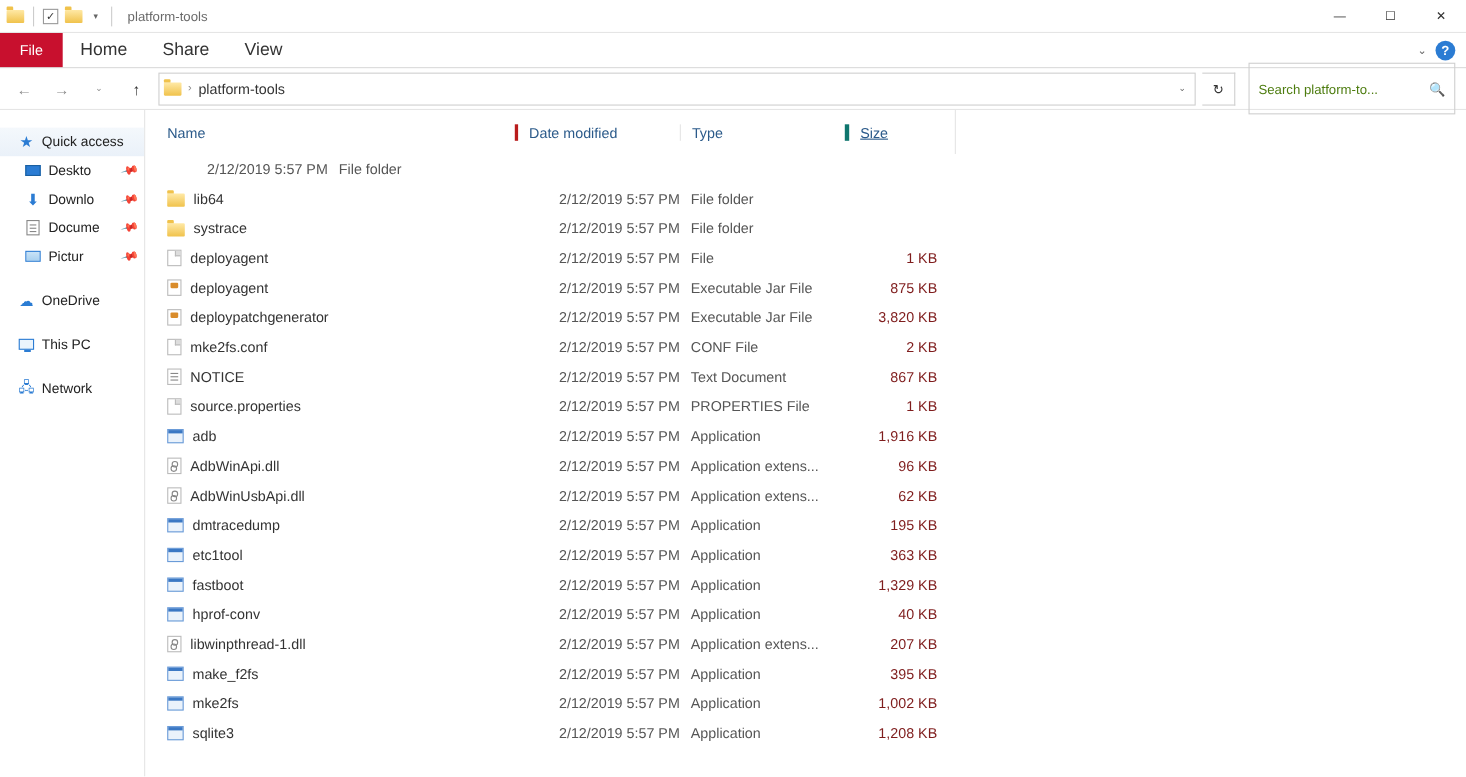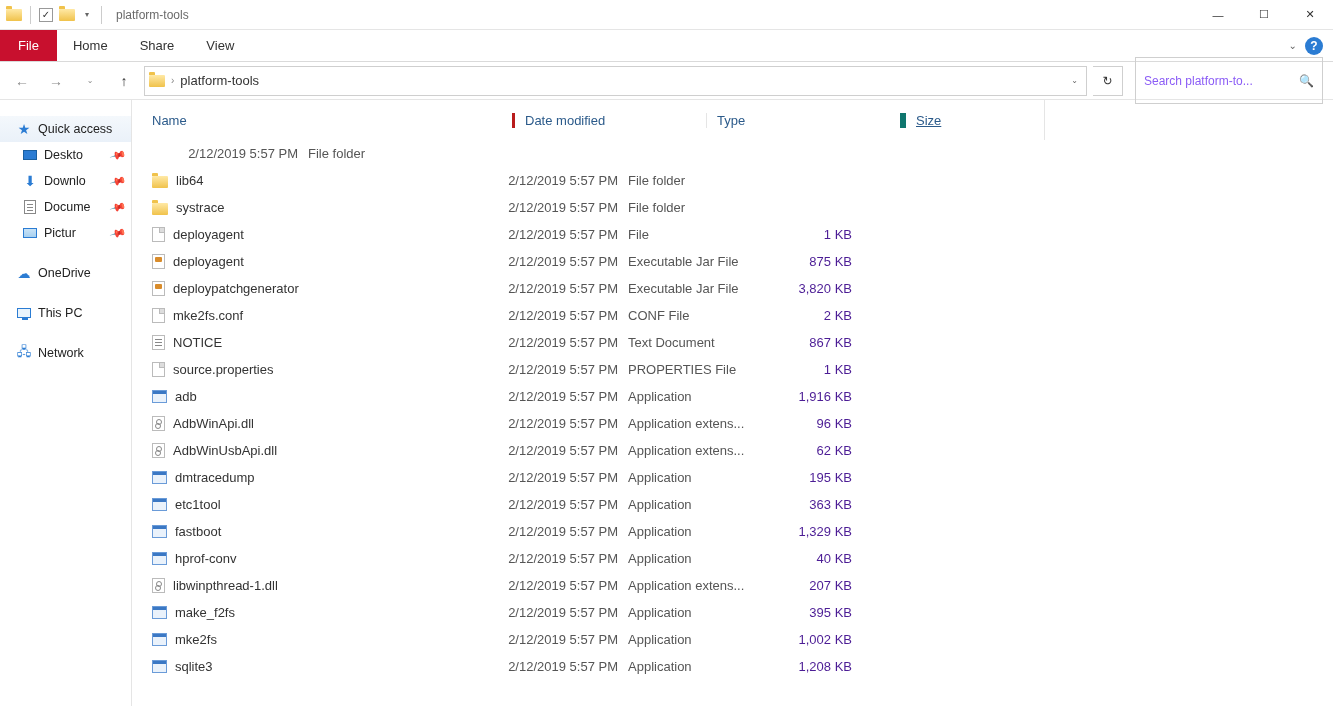--- a/index.html
+++ b/index.html
@@ -12,34 +12,34 @@
 .folder-icon-small::before { content:""; position:absolute; top:-3px; left:0; width:6px; height:3px; background:#f0c24b; border-radius:1px 1px 0 0;}
 .qat-sep { width:1px; height:18px; background:#ccc; margin:0 2px;}
 .qat-chk { width:14px; height:14px; border:1px solid #999; display:flex; align-items:center; justify-content:center; font-size:10px; color:#333;}
 .qat-dd { font-size:8px; color:#666; padding:0 4px;}
 .title-text { color:#6a6a6a; font-size:12px; margin-left:6px;}
 .win-controls { margin-left:auto; display:flex; }
 .win-btn { width:46px; height:30px; display:flex; align-items:center; justify-content:center; color:#333; font-size:11px;}
 
 
 .ribbon { height:32px; display:flex; align-items:stretch; border-bottom:1px solid #dadada; }
-.ribbon-tab { padding:0 16px; display:flex; align-items:center; font-size:13px; color:#333; cursor:pointer;}
+.ribbon-tab { padding:0 16px; display:flex; align-items:center; font-size:16px; color:#333; cursor:pointer;}
 .ribbon-tab.file { background:#c8102e; color:#fff; font-size:13px; padding:0 18px;}
 .ribbon-right { margin-left:auto; display:flex; align-items:center; padding-right:10px; gap:8px;}
 .help-badge { width:18px; height:18px; border-radius:50%; background:#2b7cd3; color:#fff; display:flex; align-items:center; justify-content:center; font-size:12px; font-weight:bold;}
 .chev { font-size:10px; color:#666;}
 
 
 .navrow { height:38px; display:flex; align-items:center; gap:6px; padding:4px 10px 4px 8px; border-bottom:1px solid #e5e5e5;}
 .nav-arrow { width:28px; height:28px; display:flex; align-items:center; justify-content:center; color:#8a8a8a; font-size:14px;}
 .nav-arrow.enabled { color:#333;}
 .addrbar { flex:1; height:30px; border:1px solid #cfcfcf; display:flex; align-items:center; padding:0 4px; gap:6px;}
 .addr-dd { font-size:8px; color:#666; padding:0 4px;}
 .addr-ref { width:30px; height:30px; border:1px solid #cfcfcf; border-left:none; display:flex; align-items:center; justify-content:center; color:#333;}
-.searchbox { width:188px; height:47px; border:1px solid #cfcfcf; display:flex; align-items:center; padding:0 8px; color:#8b5cf6; margin-left:6px; justify-content:space-between;}
+.searchbox { width:188px; height:47px; border:1px solid #cfcfcf; display:flex; align-items:center; padding:0 8px; color:#4d7c0f; margin-left:6px; justify-content:space-between;}
 .crumb { color:#333; font-size:13px;}
 .crumb-sep { color:#888; font-size:10px;}
 
 
 .main { display:flex; height:calc(706px - 30px - 32px - 38px); }
 .sidebar { width:132px; border-right:1px solid #e5e5e5; padding-top:16px; }
 .side-group { margin-bottom:14px;}
 .side-item { height:26px; display:flex; align-items:center; padding-left:22px; gap:6px; font-size:12.5px; color:#222; position:relative; white-space:nowrap; overflow:hidden;}
 .side-item.header { padding-left:16px;}
 .side-item.pinned .pin { position:absolute; right:6px; color:#5a5a5a; font-size:11px; transform:rotate(30deg);}
@@ -51,33 +51,33 @@
 .doc-ic { width:12px; height:14px; border:1px solid #888; background:#fff; position:relative;}
 .doc-ic::after{content:"";position:absolute;top:3px;left:2px;right:2px;height:1px;background:#888;box-shadow:0 3px 0 #888,0 6px 0 #888;}
 .pic-ic { width:14px; height:10px; border:1px solid #2b7cd3; background:linear-gradient(#c9e3f7,#a8d0ef);}
 .cloud { color:#2b7cd3; font-size:13px;}
 .pc-ic { width:14px; height:10px; border:1px solid #2b7cd3; background:#eaf4fc; position:relative;}
 .pc-ic::after{content:"";position:absolute;bottom:-3px;left:4px;width:6px;height:2px;background:#2b7cd3;}
 .net-ic { color:#2b7cd3; font-size:13px;}
 
 
 .filepanel { flex:1; overflow:auto; padding-left:16px;}
-.colheaders { display:flex; height:40px; align-items:center; color:#2b5a8a; font-size:13px;gap:44px; }
+.colheaders { display:flex; height:40px; align-items:center; color:#2b5a8a; font-size:13px; }
 .col { padding-right:12px;}
 .col.name { width:320px; padding-left:4px;}
 .col.date { width:150px; border-left:3px solid #b91c1c; padding-left:10px;}
 .col.type { width:150px; border-left:1px solid #e5e5e5; padding-left:10px;}
-.col.size { width:100px; border-left:6px solid #0f766e; padding-left:10px;text-decoration:underline;}
+.col.size { width:100px; border-left:4px solid #0f766e; padding-left:10px;text-decoration:underline;}
 .col-end { border-left:1px solid #e5e5e5; height:100%;}
 
 .filerow { display:flex; height:27px; align-items:center; font-size:13px; color:#333;}
 .fc-name { width:320px; display:flex; align-items:center; gap:8px; padding-left:4px;}
 .fc-date { width:150px; padding-left:10px; color:#555;text-align:right;}
 .fc-type { width:150px; padding-left:10px; color:#555; white-space:nowrap; overflow:hidden; text-overflow:ellipsis;}
-.fc-size { width:100px; padding-right:16px; text-align:right; color:#4c1d95;}
+.fc-size { width:100px; padding-right:16px; text-align:right; color:#7f1d1d;}
 
 
 .ico { width:16px; height:16px; display:inline-flex; align-items:center; justify-content:center;}
 .ico.folder { background:linear-gradient(#ffe9a6,#f0c24b); border-radius:1px; position:relative; height:12px; width:16px; margin-top:2px;}
 .ico.folder::before{content:"";position:absolute;top:-3px;left:0;width:6px;height:3px;background:#f0c24b;border-radius:1px 1px 0 0;}
 .ico.file { border:1px solid #bbb; background:#fff; width:13px; height:15px; position:relative;}
 .ico.file::after{content:"";position:absolute;top:0;right:0;width:4px;height:4px;background:#ddd;border-left:1px solid #bbb;border-bottom:1px solid #bbb;}
 .ico.jar { border:1px solid #bbb; background:#fff; width:13px; height:15px; position:relative;}
 .ico.jar::before{content:"";position:absolute;top:2px;left:2px;right:2px;bottom:6px;background:#d98c2b;border-radius:1px;}
 .ico.txt { border:1px solid #bbb; background:#fff; width:13px; height:15px; position:relative;}

